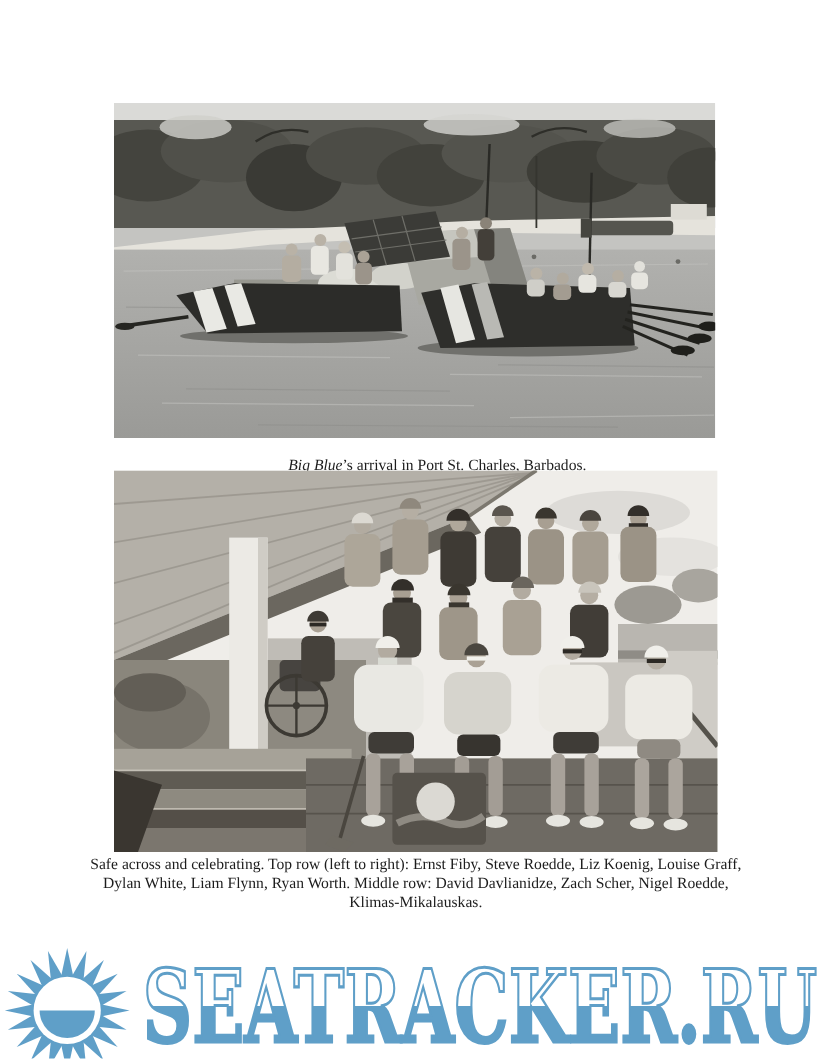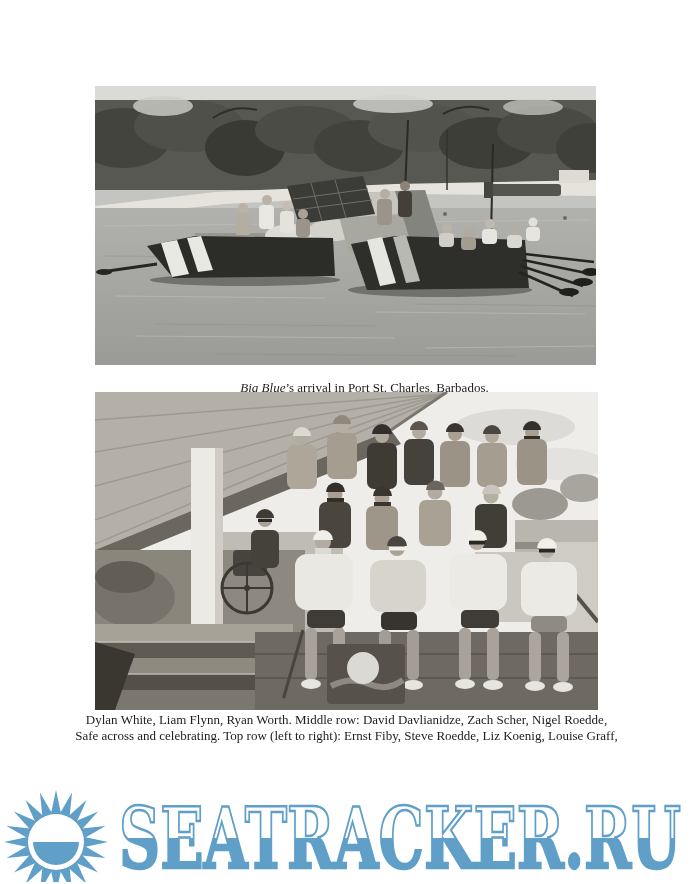--- a/index.html
+++ b/index.html
@@ -311,22 +311,23 @@
       <rect x="232" y="252" width="78" height="60" rx="4" fill="#56524b"></rect>
       <path d="M236,294 q20,-10 38,-2 q18,8 34,-4" stroke="#8e8a82" stroke-width="6" fill="none"></path>
       <circle cx="268" cy="276" r="16" fill="#dbd9d3"></circle>
 
       <line x1="208" y1="238" x2="188" y2="308" stroke="#4a463f" stroke-width="3"></line>
       <path d="M182,304 L200,310 L192,318 L176,312 Z" fill="#6e6a62"></path>
     </svg>
   </figure>
 
   <div class="caption caption-group">
+    <div>Safe across and celebrating. Top row (left to right): Ernst Fiby, Steve Roedde, Liz Koenig, Louise Graff,</div>
     <div>Dylan White, Liam Flynn, Ryan Worth. Middle row: David Davlianidze, Zach Scher, Nigel Roedde,</div>
-    <div>Safe across and celebrating. Top row (left to right): Ernst Fiby, Steve Roedde, Liz Koenig, Louise Graff,</div>
+    <div>Klimas-Mikalauskas.</div>
   </div>
 
   <div class="watermark">
     <svg class="sun-svg" width="112" height="92" viewBox="-56 -52 112 92" xmlns="http://www.w3.org/2000/svg">
       <defs>
         <path id="ray" d="M0,-52 L6,-24 L-6,-24 Z"></path>
       </defs>
       <g fill="#5f9fc8">
         <use href="#ray"></use>
         <use href="#ray" transform="rotate(18)"></use>

